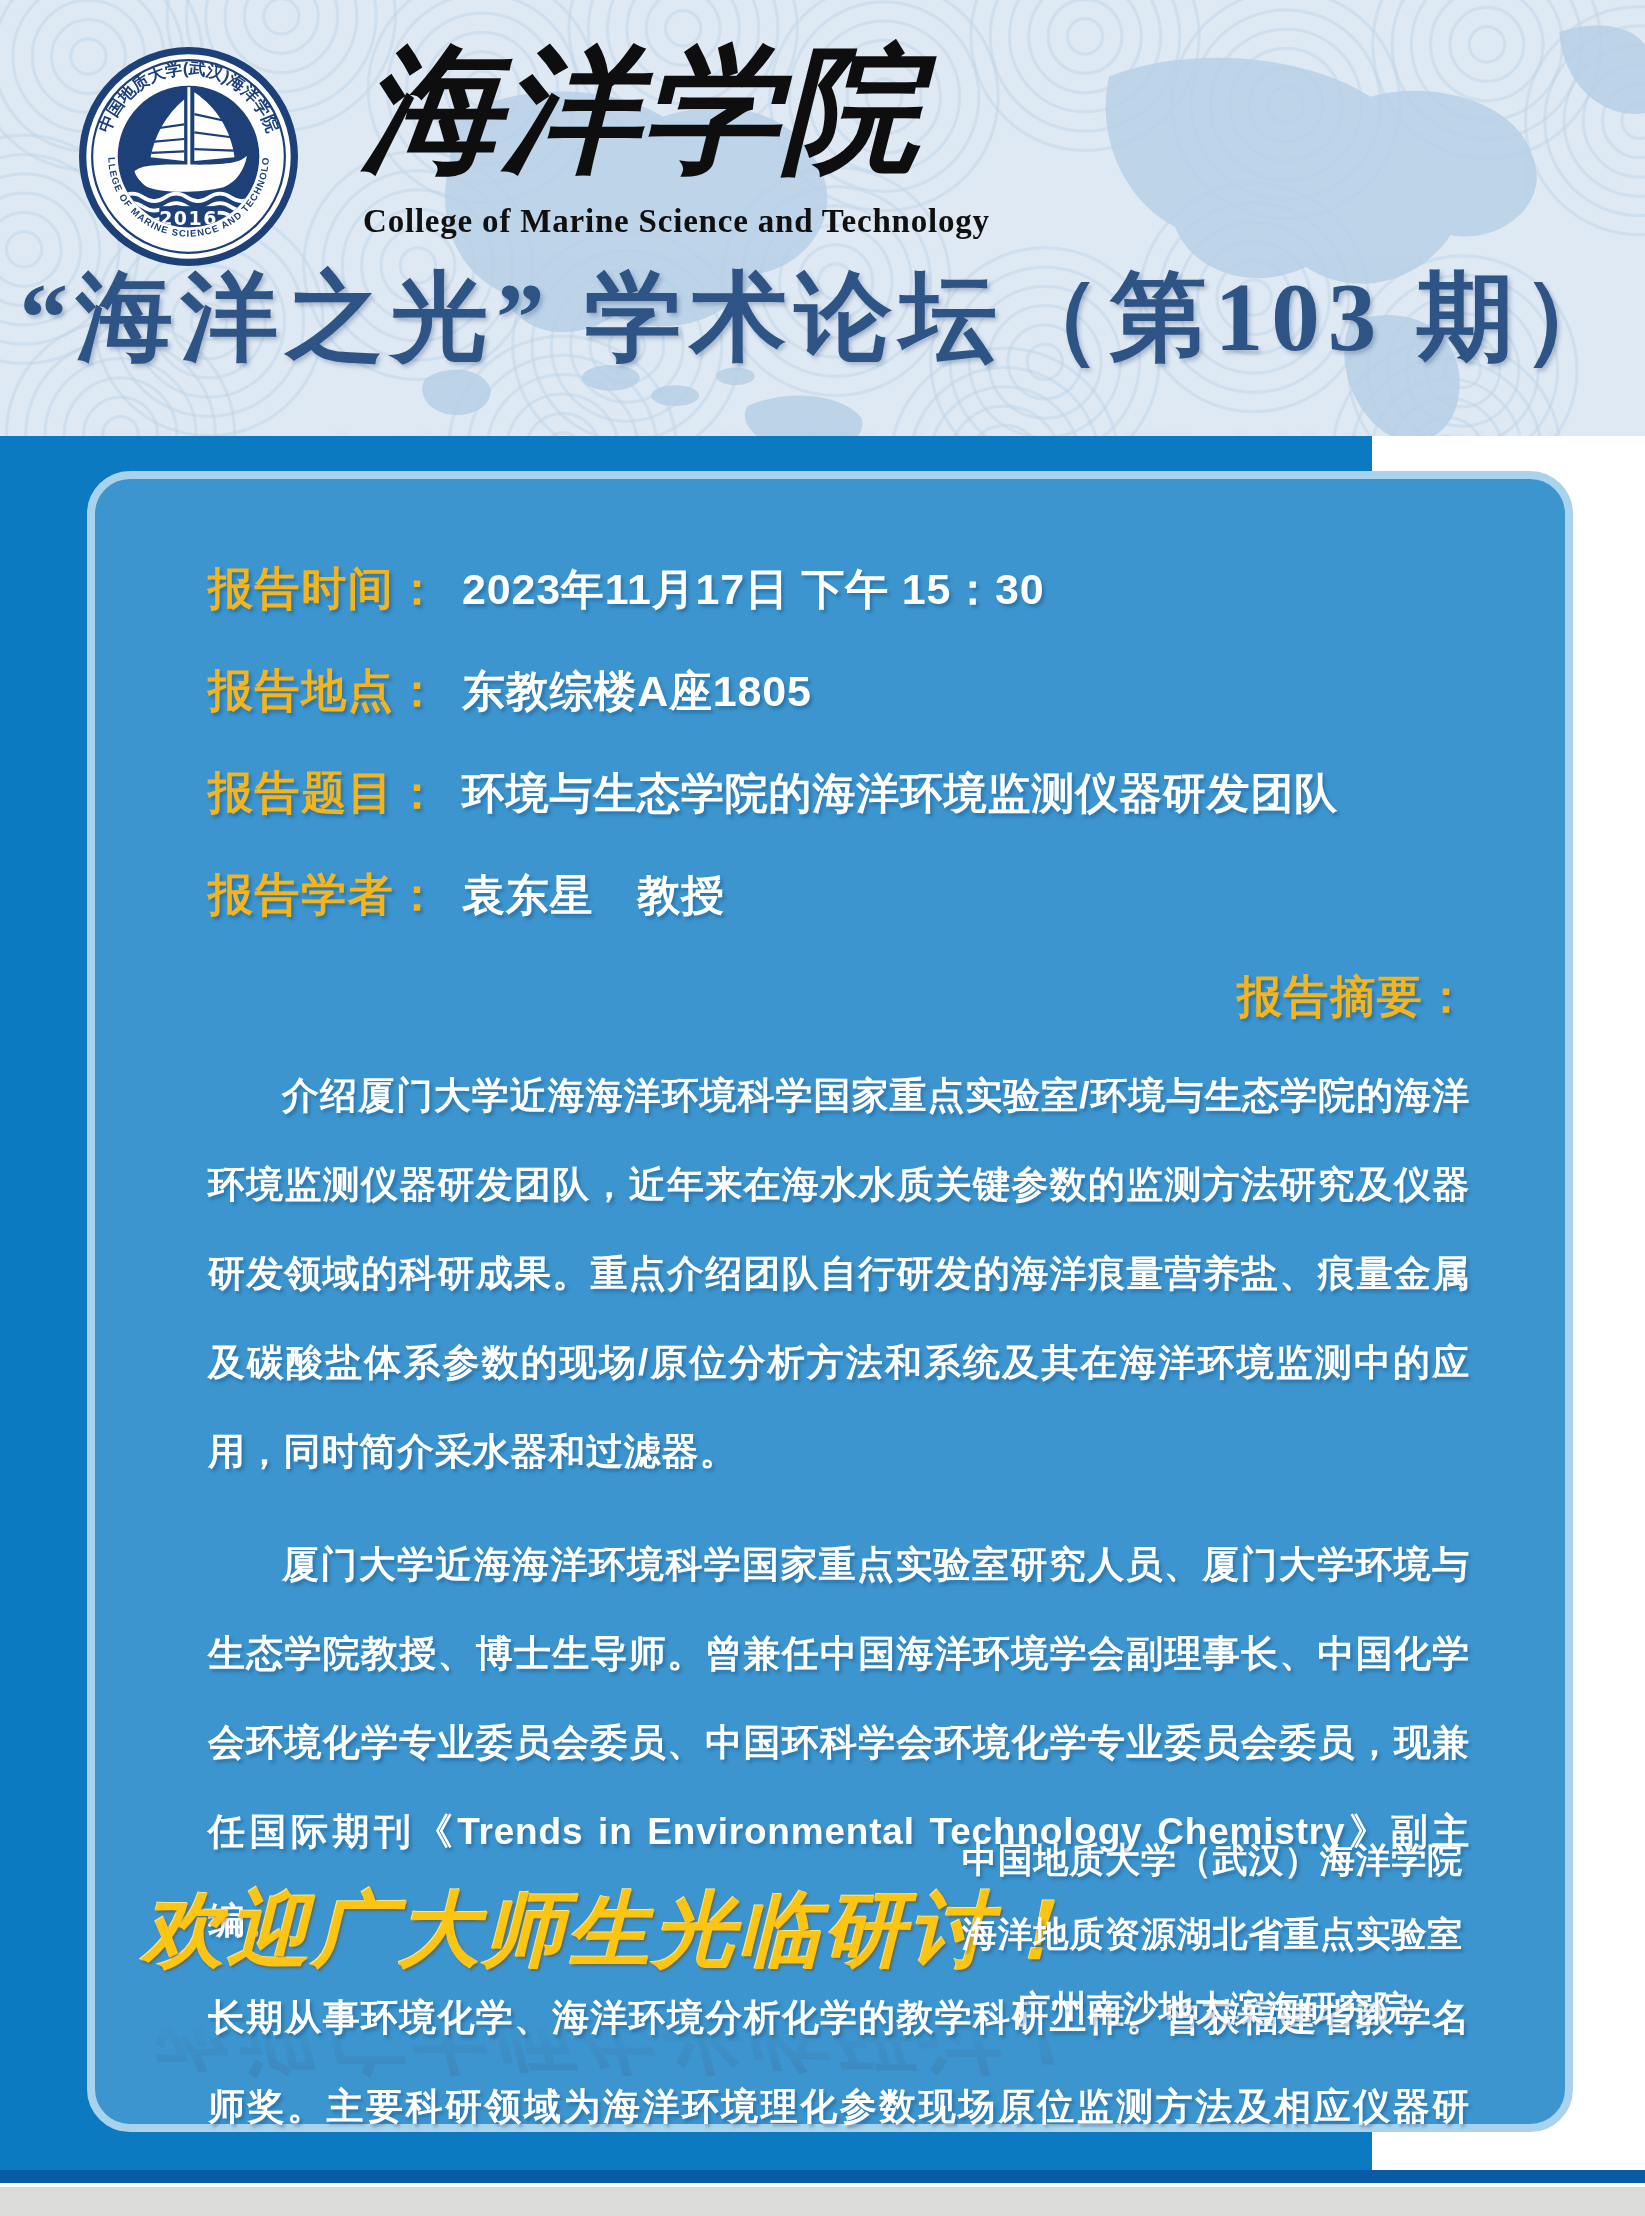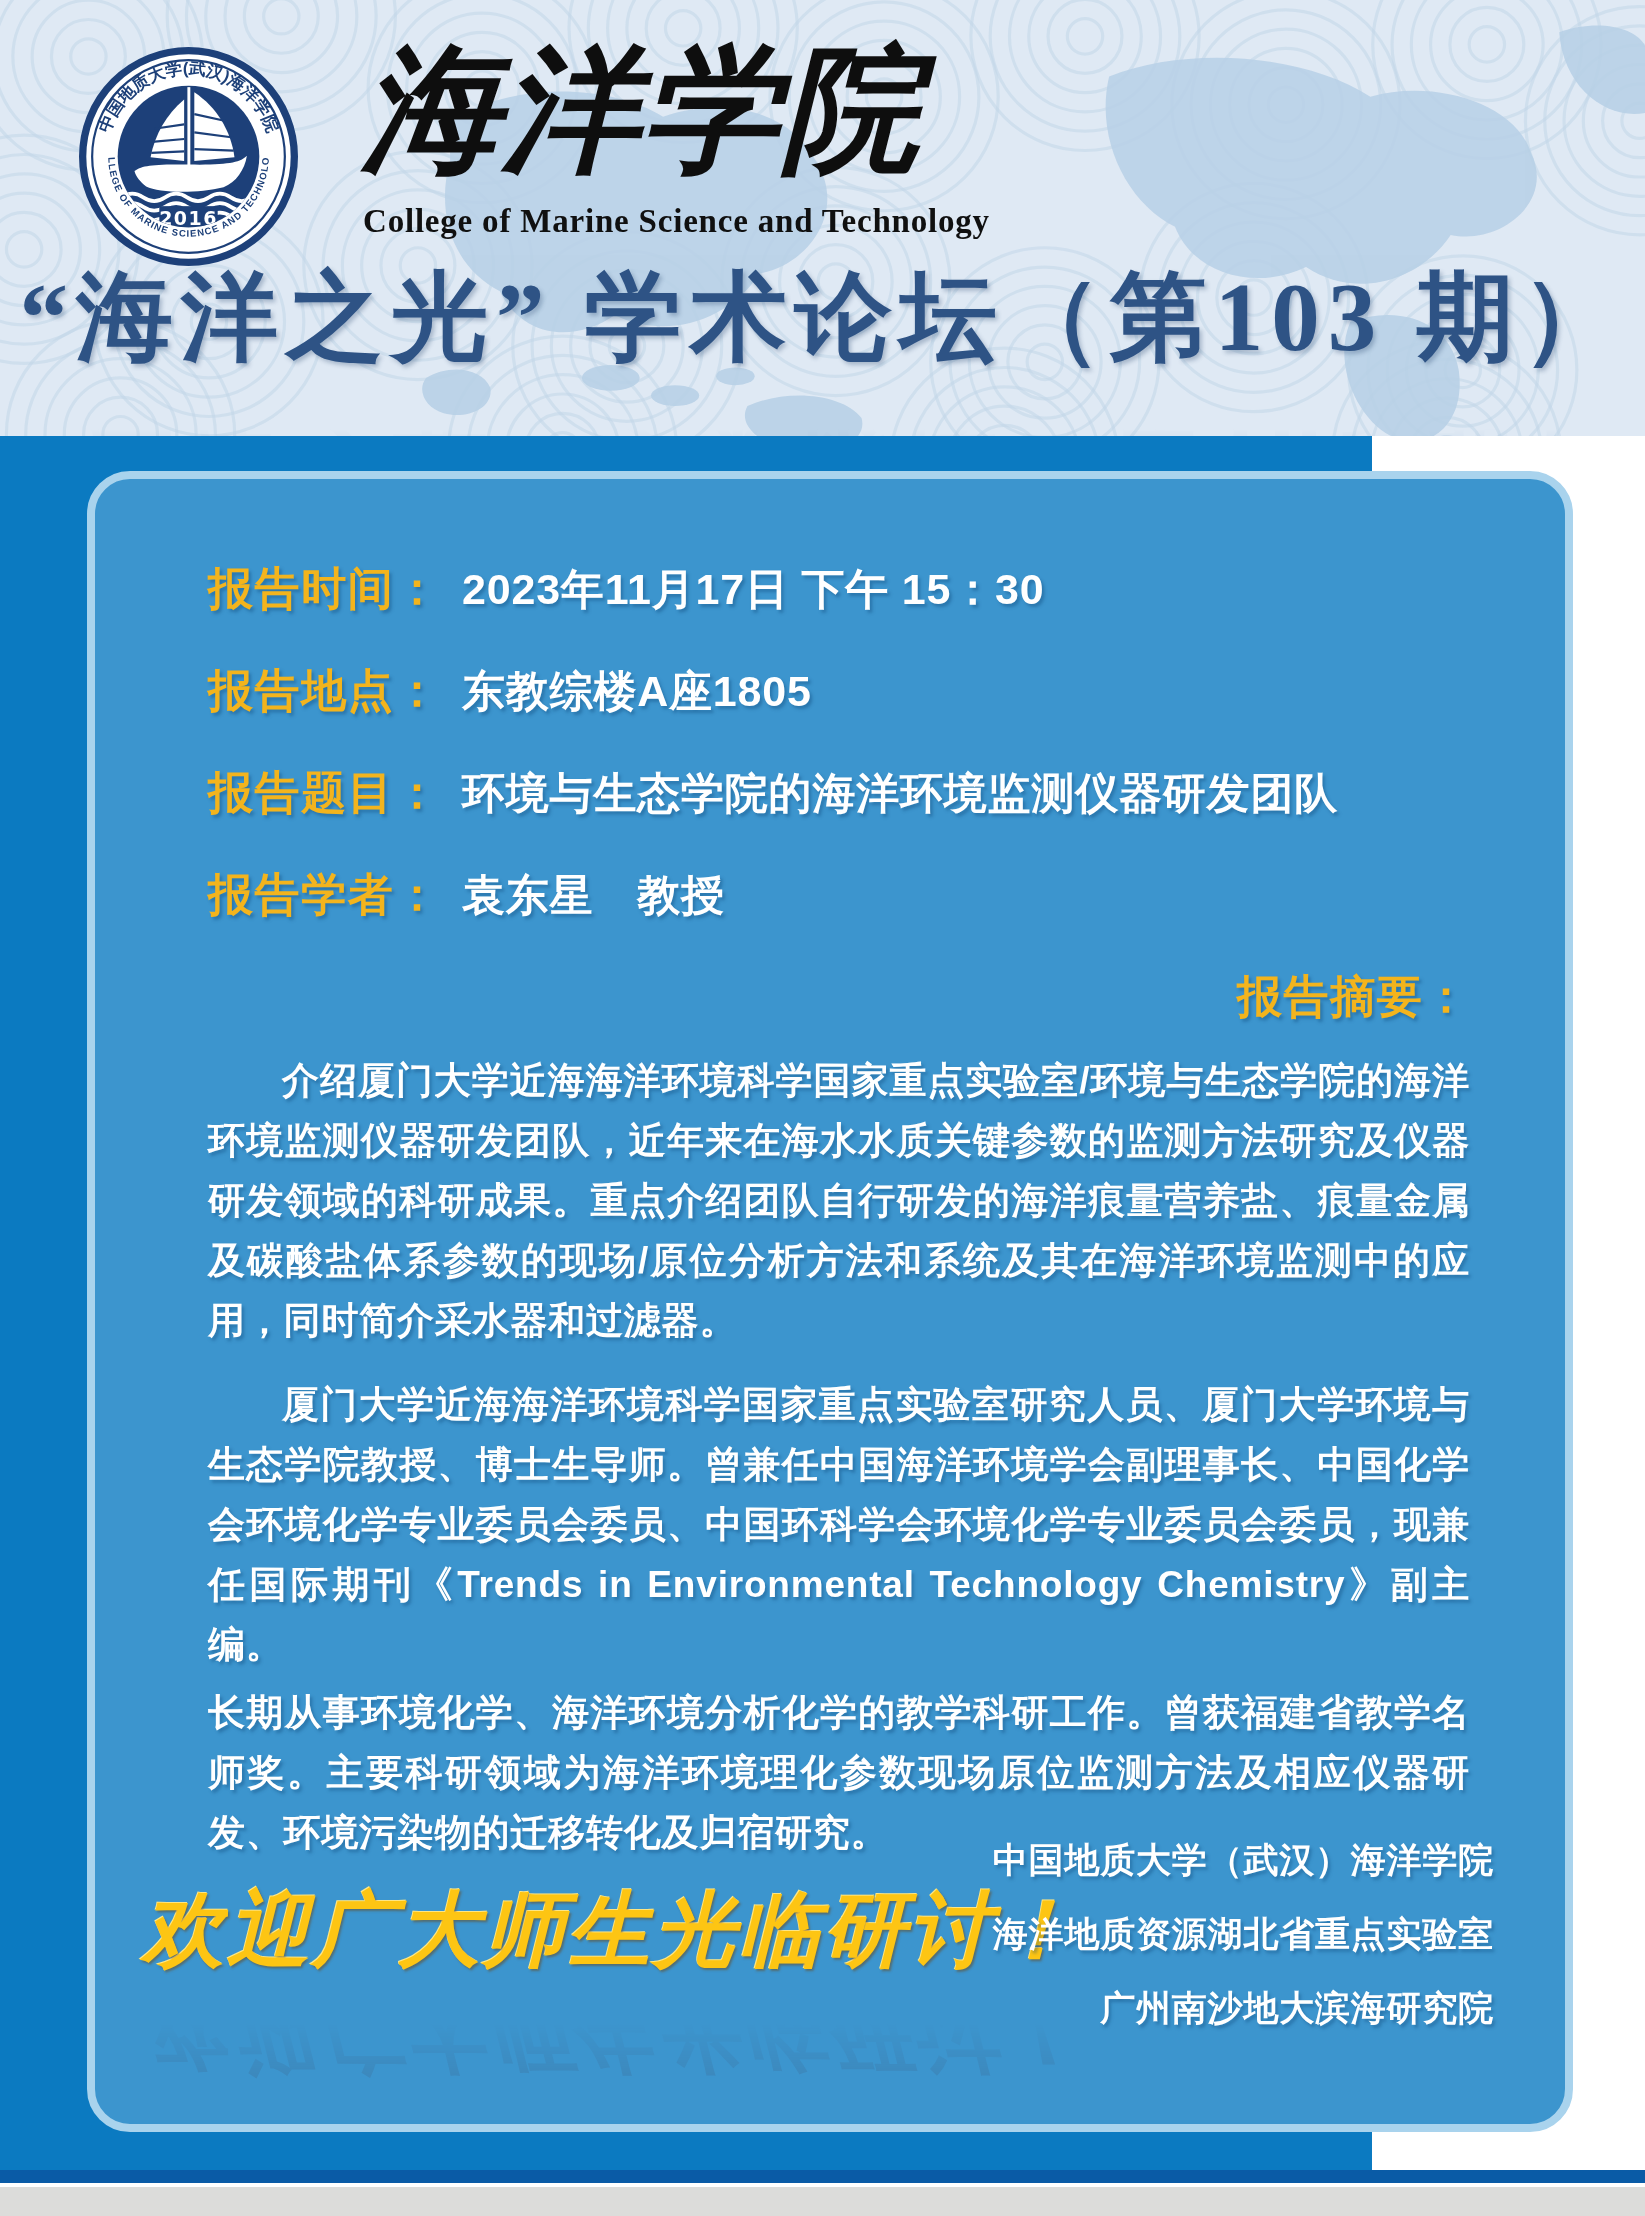--- a/index.html
+++ b/index.html
@@ -63,41 +63,41 @@
     display:inline-block; font-size:43px; font-weight:bold; color:#ffffff;
     margin-left:21px; letter-spacing:0.8px;
   }
   .section-heading {
     font-size:45px; font-weight:bold; color:#f3b41d; letter-spacing:1.6px;
   }
   .heading-abstract { margin-top:35px;text-align:right; }
   .heading-bio { margin-top:11.3px; }
   .para {
     margin-top:24px; font-size:37px; font-weight:bold; color:#ffffff;
-    line-height:60px; text-align:justify; letter-spacing:0.8px;
+    line-height:89px; text-align:justify; letter-spacing:0.8px;
   }
   .para.indent { text-indent:2em; }
   .para.p2 { margin-top:8px; }
 
   .welcome {
     position:absolute; left:47px; top:1397px; white-space:nowrap;
     font-family:"DejaVu Serif", serif; font-style:italic; font-weight:bold;
     font-size:82px; letter-spacing:3.2px; color:#fdc513;
     text-shadow:1.6px 2.4px 2.4px rgba(110,60,0,.45), -0.8px -0.8px 0 #ffe886;
   }
   .welcome-reflection {
     position:absolute; left:47px; top:1500px; white-space:nowrap;
     font-family:"DejaVu Serif", serif; font-style:italic; font-weight:bold;
     font-size:82px; letter-spacing:3.2px; color:#3d6a92; opacity:.38;
     transform:scaleY(-1);
     -webkit-mask-image:linear-gradient(to bottom, rgba(0,0,0,.9) 0%, rgba(0,0,0,0) 60%);
             mask-image:linear-gradient(to bottom, rgba(0,0,0,.9) 0%, rgba(0,0,0,0) 60%);
   }
   .orgs {
-    position:absolute; left:836px; top:1344px; width:563px; text-align:right;
+    position:absolute; left:836px; top:1344px; width:563px; text-align:center;
   }
   .org-line {
     font-size:35px; font-weight:bold; color:#ffffff; line-height:74px;
     letter-spacing:0.8px; text-shadow:2.4px 3.2px 3.2px rgba(10,60,110,.35);
     white-space:nowrap;
   }
 
   
   .stripe-blue  { position:absolute; left:0; top:2170px; width:1646px; height:13px; background:#0a5ba6; }
   .stripe-white { position:absolute; left:0; top:2183px; width:1646px; height:4.8px;  background:#ffffff; }

